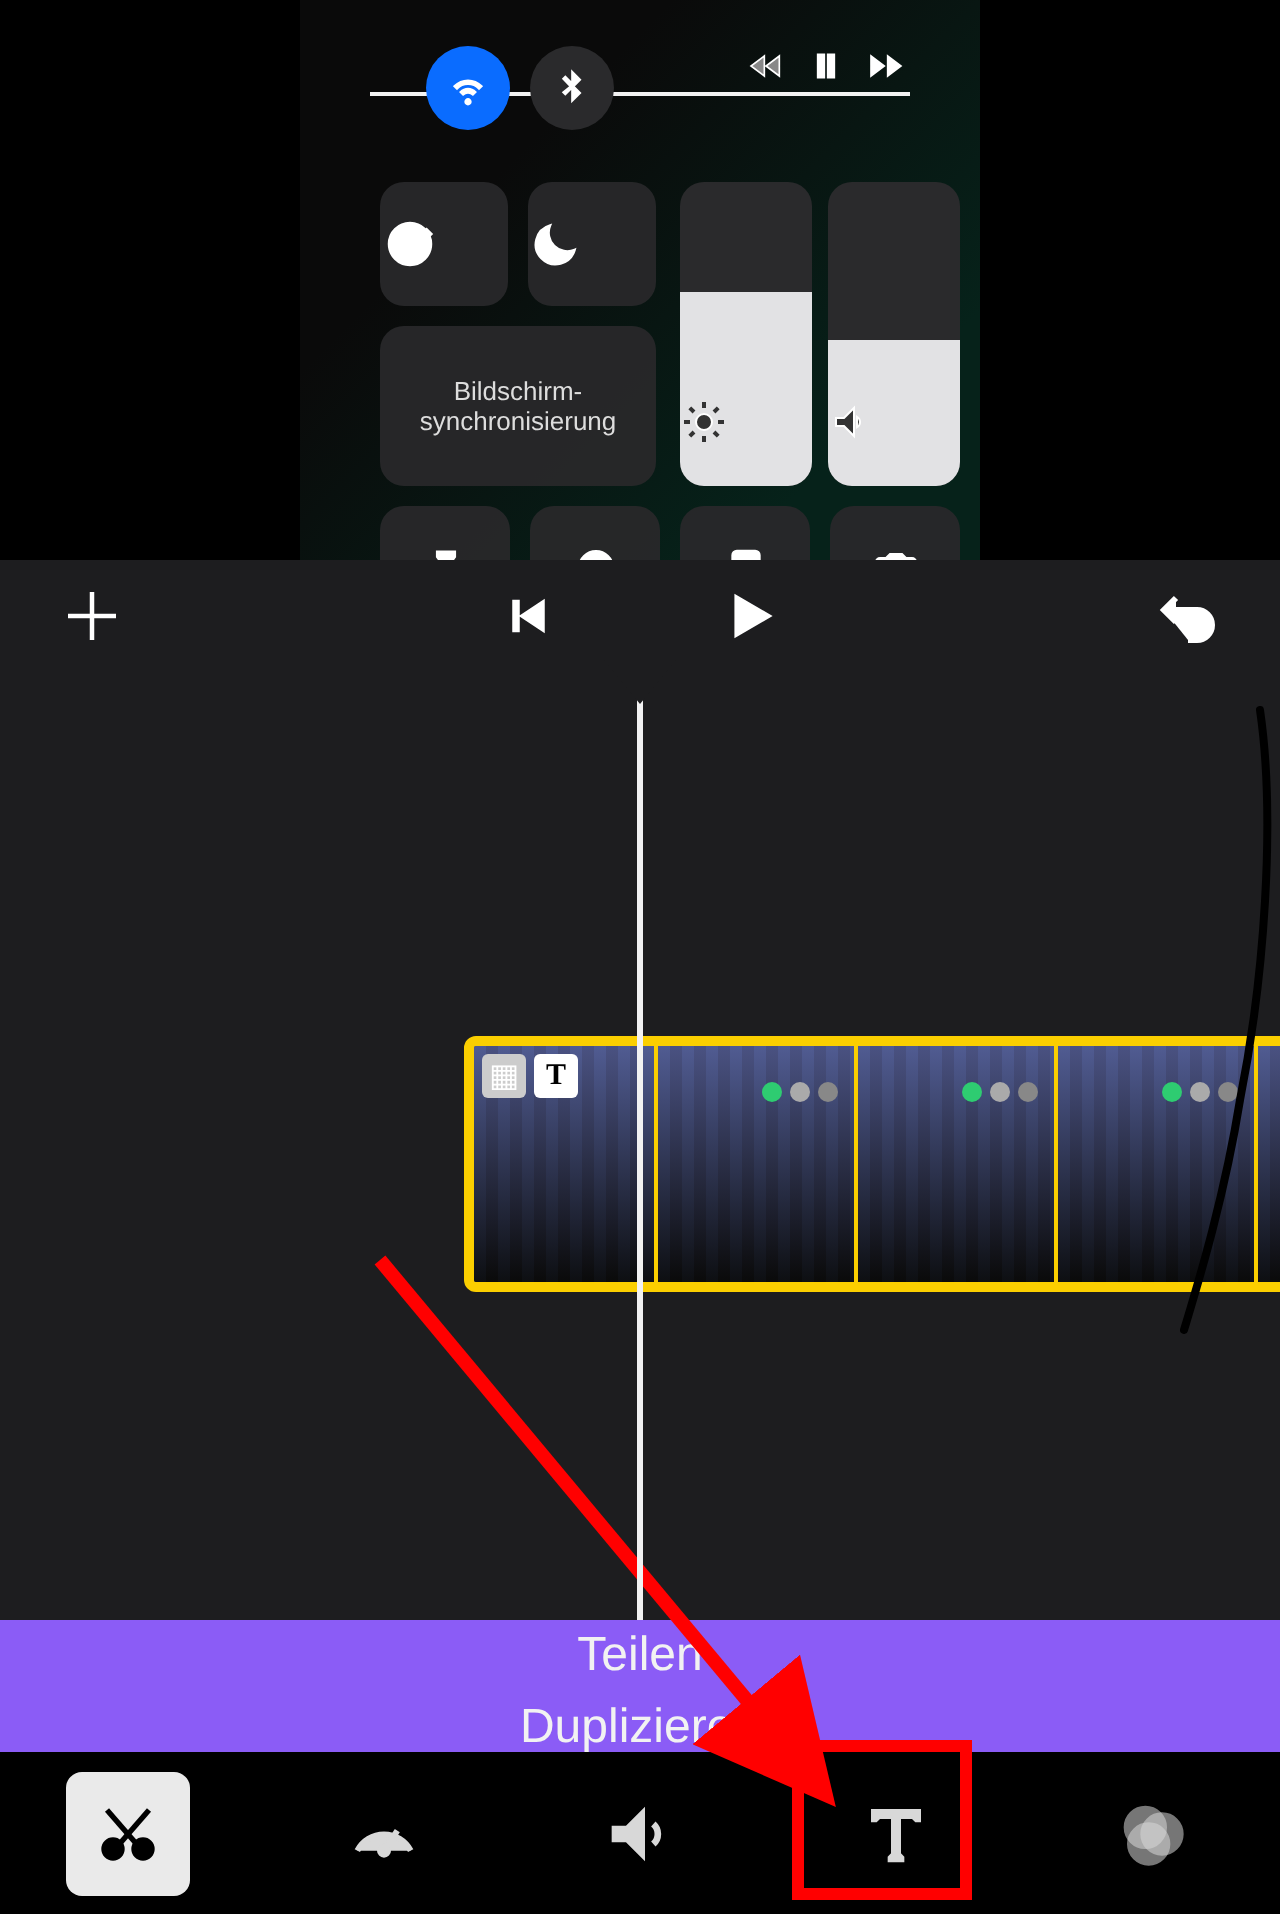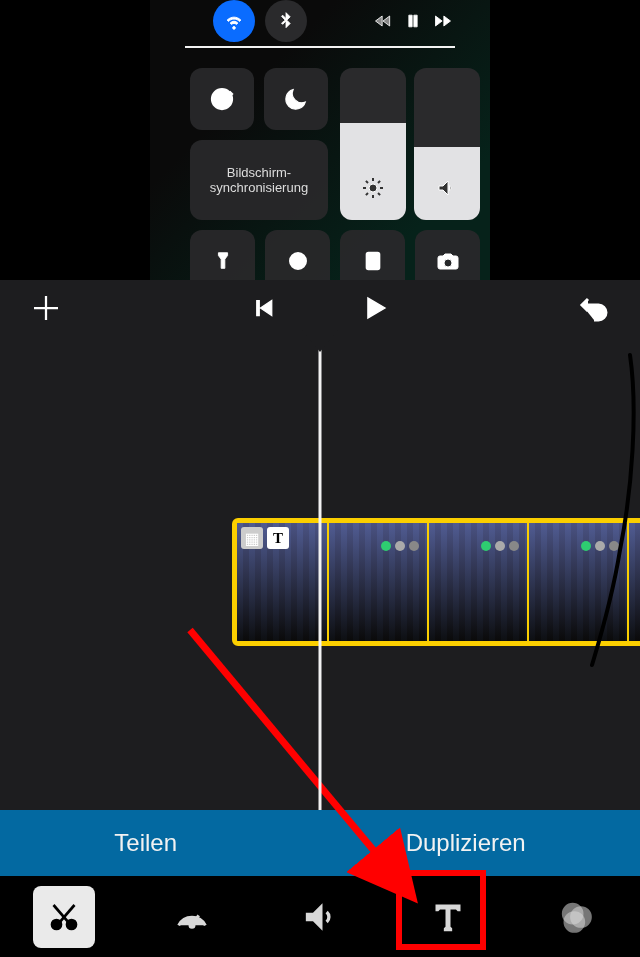--- a/index.html
+++ b/index.html
@@ -32,23 +32,23 @@
   .preview-inner .rule {
     position: absolute;
     top: 46px; left: 35px; right: 35px;
     height: 2px; background: rgba(255,255,255,0.95);
   }
   .cc-tile {
     position: absolute;
     border-radius: 12px;
     background: rgba(40,40,42,0.96);
     display: flex;
-    align-items: center;
     justify-content: center;
     flex-direction: column;
+    margin-top: 23px;
   }
   .cc-wifi-row { top: 0; left: 40px; width: 140px; height: 42px; flex-direction: row; gap: 10px; background: transparent;}
   .cc-media-row { top: 0; left: 190px; width: 145px; height: 42px; flex-direction: row; gap: 10px; background: transparent;}
   .cc-lock { top: 68px; left: 40px; width: 64px; height: 62px; }
   .cc-moon { top: 68px; left: 114px; width: 64px; height: 62px; }
   .cc-mirror { top: 140px; left: 40px; width: 138px; height: 80px; font-size: 13px; color: #ddd; text-align: center; padding: 6px; }
   .cc-bright { top: 68px; left: 190px; width: 66px; height: 152px; background: #2a2a2c; }
   .cc-bright .fill { position: absolute; bottom: 0; left: 0; right: 0; height: 64%; background: #e2e2e4; border-radius: 0 0 12px 12px; }
   .cc-vol { top: 68px; left: 264px; width: 66px; height: 152px; background: #2a2a2c; }
   .cc-vol .fill { position: absolute; bottom: 0; left: 0; right: 0; height: 48%; background: #e2e2e4; border-radius: 0 0 12px 12px; }
@@ -128,23 +128,24 @@
     width: 60px; height: 320px;
     pointer-events: none;
   }
 
   
   .actions {
     height: 66px;
     display: flex;
     align-items: center;
     justify-content: space-around;
-    background: #0369a1;
+    background: #8b5cf6;
     font-size: 24px;
     color: #f2f2f2;
+    flex-direction: column;
   }
   .actions > div { padding: 4px 8px; }
 
   
   .tools {
     height: 82px;
     display: flex;
     align-items: center;
     justify-content: space-around;
     background: #000;

